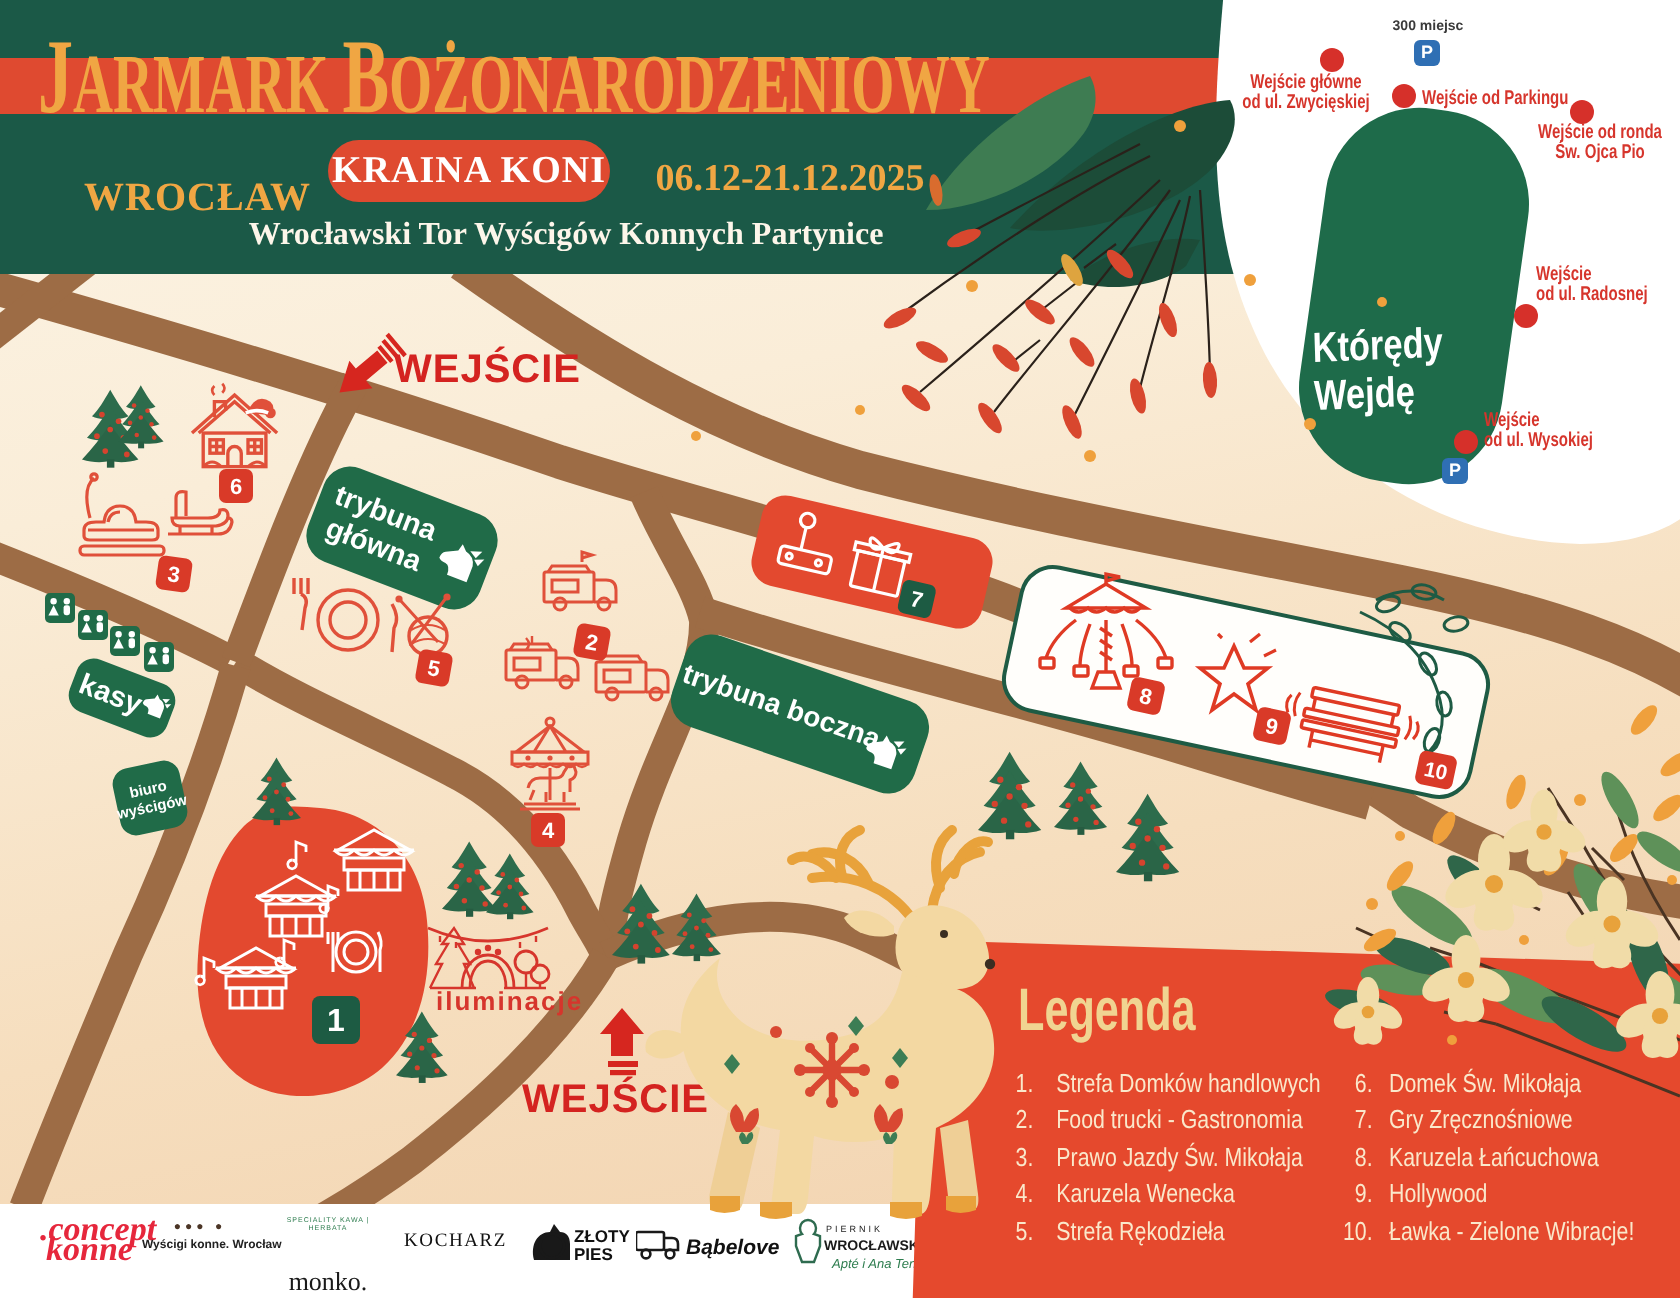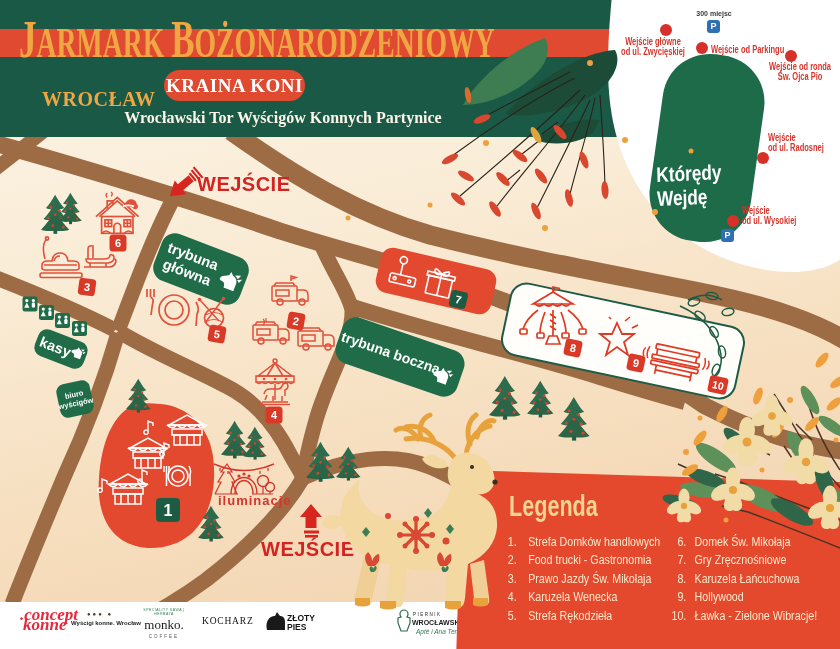--- a/index.html
+++ b/index.html
@@ -407,20 +407,21 @@
 <div class="a" style="left:0;top:0;width:840px;height:137px;background:#1B5947;z-index:20;"></div>
 
 <div class="a" style="left:0;top:29px;width:840px;height:28px;background:#DF4A30;z-index:21;"></div>
 
 <div class="a" style="left:19px;top:9px;font-family:'Liberation Serif',serif;font-weight:bold;font-size:42px;color:#F0A643;z-index:22;white-space:nowrap;transform:scaleX(0.66);transform-origin:0 0;"><span style="font-size:53px;">J</span>ARMARK <span style="font-size:53px;">B</span>OŻONARODZENIOWY</div>
 
 <div class="a" style="left:42px;top:88px;width:108px;text-align:center;font-family:'Liberation Serif',serif;font-weight:bold;font-size:20px;letter-spacing:0.5px;color:#F0A643;z-index:22;">WROCŁAW</div>
 
 <div class="a" style="left:164px;top:70px;width:141px;height:31px;background:#DF4A30;border-radius:16px;z-index:22;text-align:center;"><span style="color:#fff;font-family:'Liberation Serif',serif;font-weight:bold;font-size:19px;letter-spacing:0.5px;line-height:31px;margin-top:12px;">KRAINA KONI</span></div>
 
+<div class="a" style="left:320px;top:79px;width:150px;text-align:center;font-family:'Liberation Serif',serif;font-weight:bold;font-size:19px;color:#F0A643;z-index:22;">06.12-21.12.2025</div>
 
 <div class="a" style="left:0px;top:109px;width:508px;text-align:center;font-family:'Liberation Serif',serif;font-weight:bold;font-size:16px;color:#FDF6EA;z-index:22;padding-left:29px;">Wrocławski Tor Wyścigów Konnych Partynice</div>
 
 <svg class="a" style="left:560px;top:0;z-index:30;" width="280" height="300" viewBox="0 0 280 300">
 <path d="M52,-5 C45,70 45,120 70,172 C98,230 160,270 230,272 C250,272 268,268 281,259 L281,-5 Z" fill="#FFFFFF"></path>
 
 <g transform="translate(147,148) rotate(8)">
 <rect x="-51" y="-94" width="102" height="188" rx="47" fill="#1E6B4A"></rect>
 </g>
 </svg>
@@ -743,35 +744,44 @@
 
 <div class="a" style="left:20px;top:610px;z-index:36;color:#E6273C;font-weight:bold;font-size:17px;line-height:10px;font-family:'Liberation Serif',serif;font-style:italic;">.concept<br><span style="margin-left:3px;">konne</span></div>
 
 <div class="a" style="left:71px;top:611px;width:58px;text-align:center;z-index:36;">
 <div style="font-size:6px;letter-spacing:2px;color:#4b3526;">●●● ●</div>
 <div style="font-size:6px;color:#222;font-weight:bold;margin-top:3px;white-space:nowrap;">Wyścigi konne. Wrocław</div>
 </div>
 
 <div class="a" style="left:141px;top:608px;width:46px;text-align:center;z-index:36;">
 <div style="font-size:3.5px;color:#2E7D4F;letter-spacing:0.5px;">SPECIALITY KAWA | HERBATA</div>
-<div style="font-family:'Liberation Serif',serif;font-size:13px;color:#1a1a1a;margin-top:1px;">monko.</div>
+<div style="font-family:'Liberation Serif',serif;font-size:13px;color:#1a1a1a;margin-top:17px;">monko.</div>
 <div style="font-size:4.5px;letter-spacing:2px;color:#555;margin-top:1px;">COFFEE</div>
 </div>
 
 <div class="a" style="left:202px;top:616px;width:44px;text-align:center;z-index:36;font-family:'Liberation Serif',serif;font-size:9.5px;letter-spacing:0.8px;color:#111;">KOCHARZ</div>
 
 <div class="a" style="left:263px;top:608px;z-index:36;">
 <svg width="52" height="30" viewBox="0 0 52 30">
 <path d="M4,22 C2,14 6,8 12,8 L14,4 L17,8 C20,8 22,10 22,14 L22,22 Z" fill="#191919"></path>
 <circle cx="13" cy="15" r="6" fill="none" stroke="#191919" stroke-width="1.5"></circle>
 <text x="24" y="13" font-size="8.5" font-weight="bold" fill="#111">ZŁOTY</text>
 <text x="24" y="22" font-size="8.5" font-weight="bold" fill="#111">PIES</text>
 </svg>
 </div>
 
+<div class="a" style="left:318px;top:610px;z-index:36;">
+<svg width="76" height="28" viewBox="0 0 76 28">
+<rect x="0" y="6" width="14" height="9" rx="1" fill="none" stroke="#191919" stroke-width="1.3"></rect>
+<path d="M14,9 h4 q3,0 3,3 v3 h-7" fill="none" stroke="#191919" stroke-width="1.3"></path>
+<circle cx="5" cy="17" r="2.2" fill="none" stroke="#191919" stroke-width="1.3"></circle>
+<circle cx="17" cy="17" r="2.2" fill="none" stroke="#191919" stroke-width="1.3"></circle>
+<text x="25" y="17" font-size="10.5" font-style="italic" font-weight="bold" font-family="Liberation Serif,serif" fill="#111">Bąbelove</text>
+</svg>
+</div>
 
 <div class="a" style="left:394px;top:606px;z-index:36;">
 <svg width="72" height="38" viewBox="0 0 72 38">
 <path d="M6,8 a4,4 0 0 1 8,0 q0,2 -1,3 l3,1 v5 l-3,8 h-6 l-3,-8 v-5 l3,-1 q-1,-1 -1,-3" fill="none" stroke="#2E6B4F" stroke-width="1.2"></path>
 <text x="19" y="10" font-size="4.5" letter-spacing="1.5" fill="#222">PIERNIK</text>
 <text x="18" y="19" font-size="7" font-weight="bold" fill="#1a1a1a">WROCŁAWSKI</text>
 <text x="22" y="28" font-size="6.5" font-style="italic" font-family="Liberation Serif,serif" fill="#2E7D4F">Apté i Ana Tenczyła</text>
 </svg>
 </div>
 

